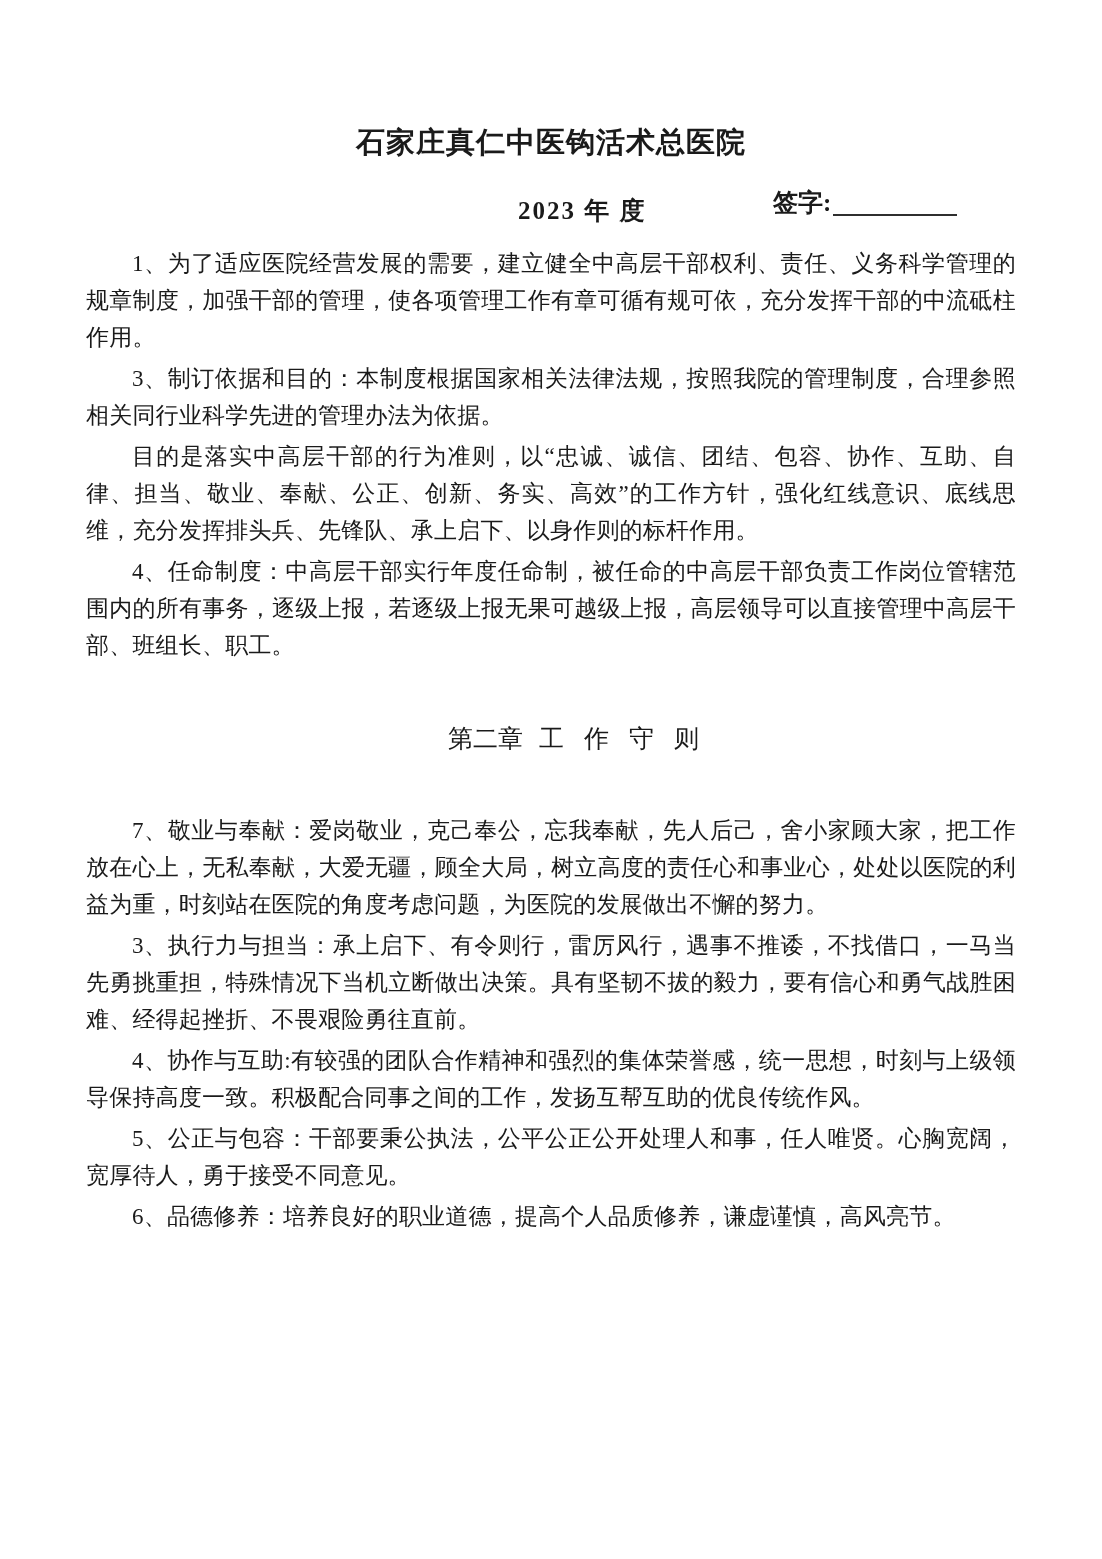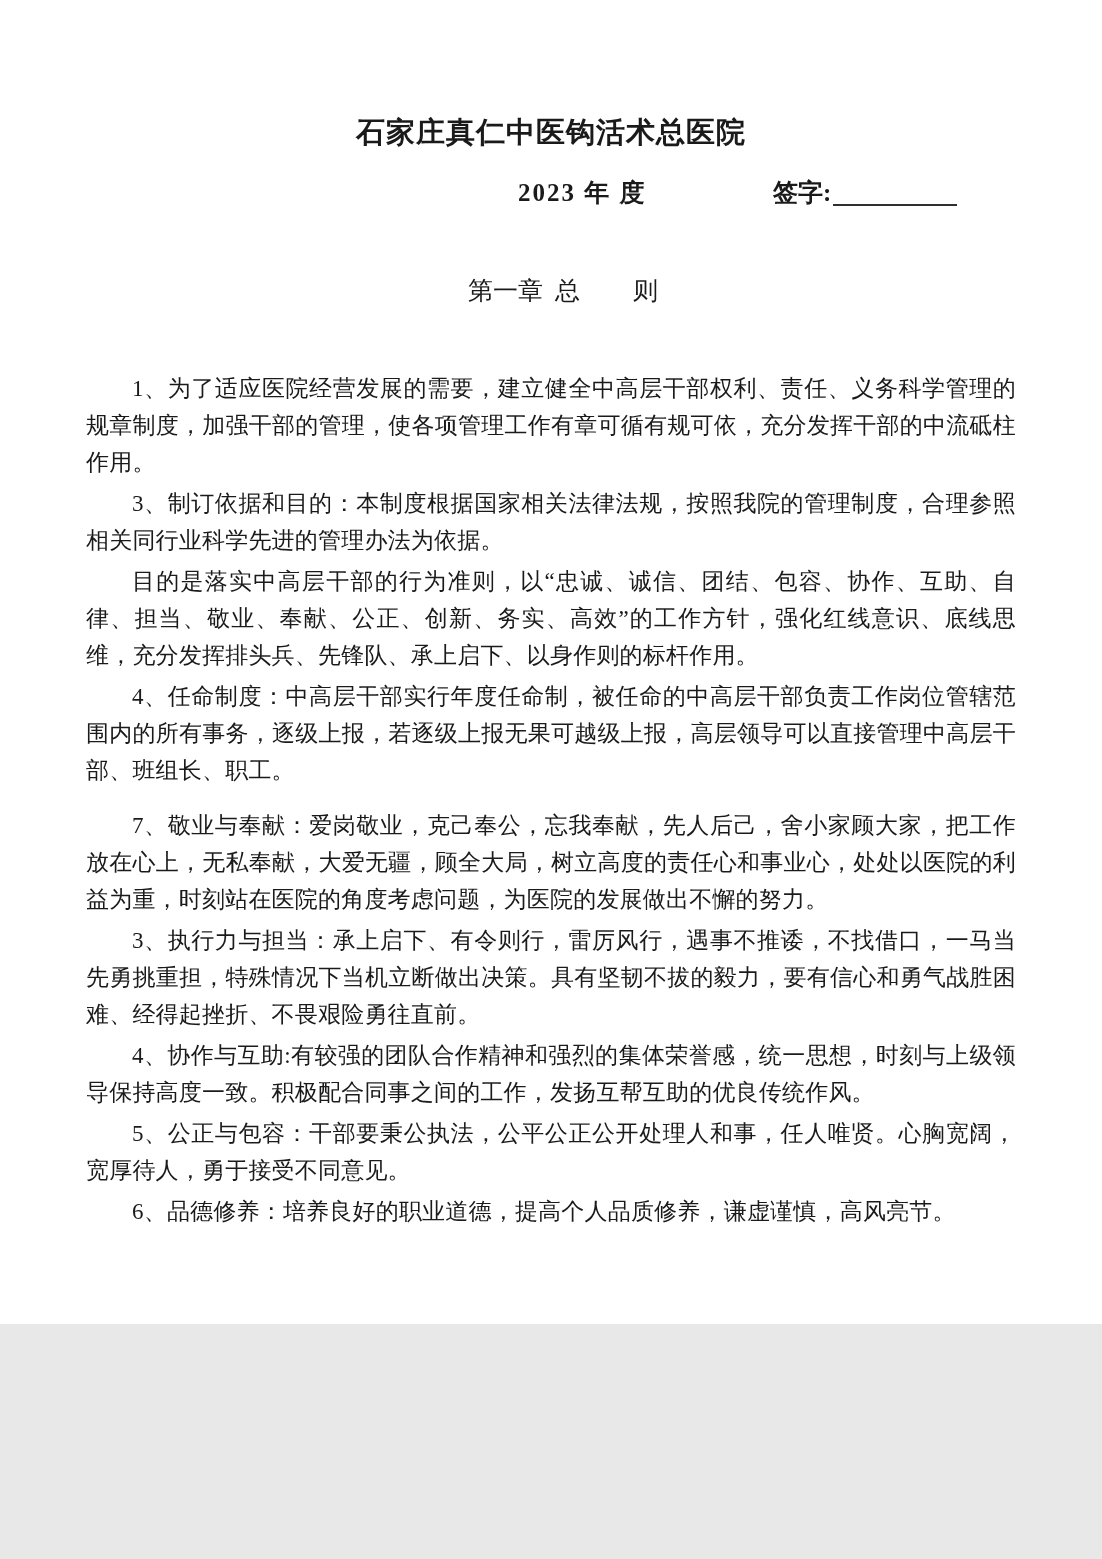--- a/index.html
+++ b/index.html
@@ -1,22 +1,22 @@
 <!DOCTYPE html>
 <html><head>
 <meta charset="utf-8">
 <style>
   html,body{margin:0;padding:0;background:#e8e8e8;}
   .page{
     position:relative;
-    width:1102px;height:1324px;
+    width:1102px;height:1559px;
     margin:0 auto;
     background:#ffffff;
     box-sizing:border-box;
-    padding:0 82px;
+    padding:10px 82px;
     overflow:hidden;
     color:#1a1a1a;
     font-family:"Liberation Serif","DejaVu Serif",serif;
   }
   .title1{
     margin:112px 0 0 0;
     text-align:center;
     font-size:29px;line-height:40px;
     font-weight:bold;
     letter-spacing:1px;
@@ -29,21 +29,21 @@
     letter-spacing:13px;
     padding-left:13px;
   }
   .meta{
     position:relative;
     margin-top:22px;
     height:37px;
     font-size:25px;line-height:37px;
   }
   .year{
-    position:absolute;left:436px;top:0;
+    position:absolute;left:436px;top:8px;
     font-weight:bold;
     letter-spacing:2px;
     white-space:pre;
   }
   .sign{
     position:absolute;left:691px;top:0;
     font-weight:bold;
     text-align:right;
   }
   .sigline{
@@ -82,31 +82,31 @@
 
   <div class="title1">石家庄真仁中医钩活术总医院</div>
 
 
   <div class="meta">
     <span class="year">2023 年 度</span>
     <span class="sign">签字:</span>
     <span class="sigline"></span>
   </div>
 
-  <div class="chapter-heading h1">
-    <span class="chapter-number">第一章</span><span class="chapter-title">总　　则</span>
-  </div>
 
   <div class="body-block ch1">
     <p class="body">1、为了适应医院经营发展的需要，建立健全中高层干部权利、责任、义务科学管理的规章制度，加强干部的管理，使各项管理工作有章可循有规可依，充分发挥干部的中流砥柱作用。</p>
     <p class="body">3、制订依据和目的：本制度根据国家相关法律法规，按照我院的管理制度，合理参照相关同行业科学先进的管理办法为依据。</p>
     <p class="body">目的是落实中高层干部的行为准则，以“忠诚、诚信、团结、包容、协作、互助、自律、担当、敬业、奉献、公正、创新、务实、高效”的工作方针，强化红线意识、底线思维，充分发挥排头兵、先锋队、承上启下、以身作则的标杆作用。</p>
     <p class="body">4、任命制度：中高层干部实行年度任命制，被任命的中高层干部负责工作岗位管辖范围内的所有事务，逐级上报，若逐级上报无果可越级上报，高层领导可以直接管理中高层干部、班组长、职工。</p>
   </div>
 
+  <div class="chapter-heading h2">
+    <span class="chapter-number">第二章</span><span class="chapter-title">工作守则</span>
+  </div>
 
   <div class="body-block ch2">
     <p class="body">7、敬业与奉献：爱岗敬业，克己奉公，忘我奉献，先人后己，舍小家顾大家，把工作放在心上，无私奉献，大爱无疆，顾全大局，树立高度的责任心和事业心，处处以医院的利益为重，时刻站在医院的角度考虑问题，为医院的发展做出不懈的努力。</p>
     <p class="body">3、执行力与担当：承上启下、有令则行，雷厉风行，遇事不推诿，不找借口，一马当先勇挑重担，特殊情况下当机立断做出决策。具有坚韧不拔的毅力，要有信心和勇气战胜困难、经得起挫折、不畏艰险勇往直前。</p>
     <p class="body">4、协作与互助:有较强的团队合作精神和强烈的集体荣誉感，统一思想，时刻与上级领导保持高度一致。积极配合同事之间的工作，发扬互帮互助的优良传统作风。</p>
     <p class="body">5、公正与包容：干部要秉公执法，公平公正公开处理人和事，任人唯贤。心胸宽阔，宽厚待人，勇于接受不同意见。</p>
     <p class="body">6、品德修养：培养良好的职业道德，提高个人品质修养，谦虚谨慎，高风亮节。</p>
 
   </div>
 

